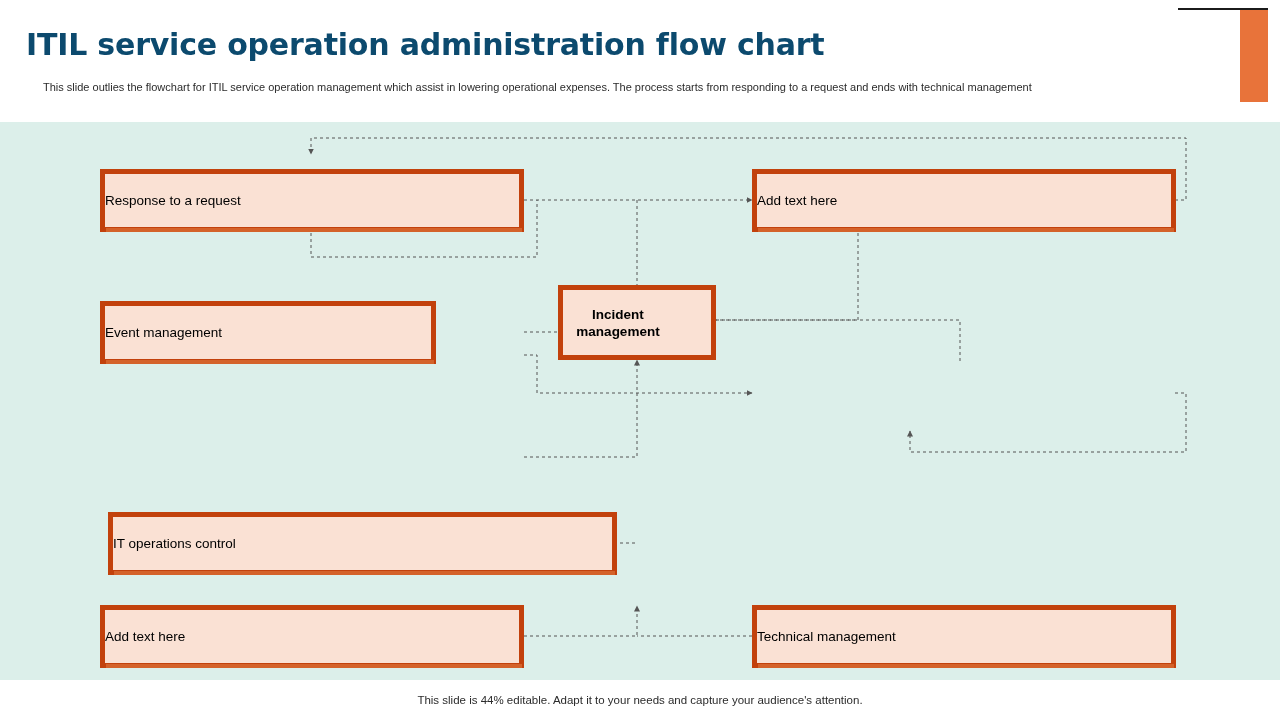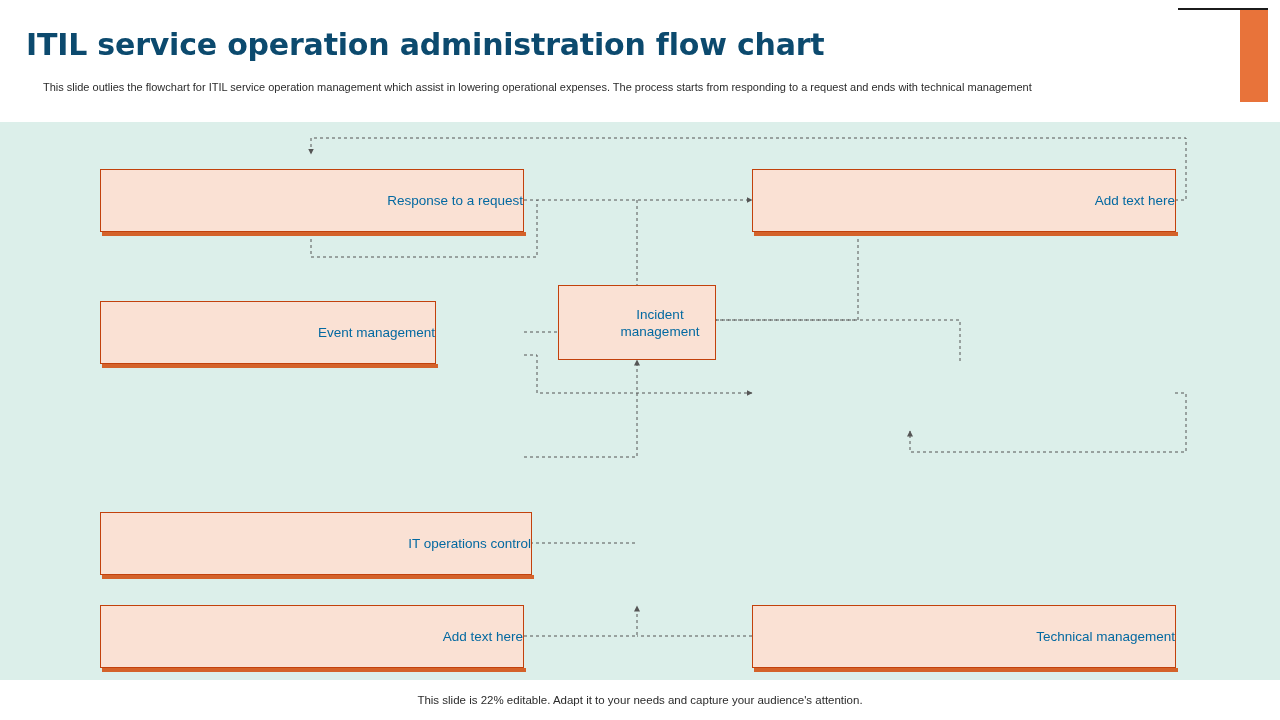--- a/index.html
+++ b/index.html
@@ -69,40 +69,40 @@
     left: 0;
     top: 122px;
     width: 1280px;
     height: 558px;
     background: #dcefea;
   }
   
   .node {
     position: absolute;
     background: #fae1d4;
-    border: 1px solid #c2410c;
+    border: 5px solid #c2410c;
     box-sizing: border-box;
     display: flex;
     align-items: center;
-    justify-content: flex-end;
+    justify-content: flex-start;
     text-align: center;
     font-size: 13.5px;
-    color: #0369a1;
+    color: #000000;
     line-height: 17px;
   }
   .node .shadow {
     position: absolute;
     left: 1px;
     right: -3px;
     bottom: -5px;
     height: 4px;
     background: #d4622a;
   }
   .node.bold {
-    font-weight: normal;
+    font-weight: bold;
   }
   
   .footer {
     position: absolute;
     left: 0;
     top: 680px;
     width: 1280px;
     height: 40px;
     background: #ffffff;
     display: flex;
@@ -184,33 +184,33 @@
     <div class="node" style="left:100px; top:179px; width:336px; height:63px;">
       <span>Event management</span>
       <span class="shadow"></span>
     </div>
     <div class="node bold" style="left:558px; top:163px; width:158px; height:75px;">
       <span style="max-width:110px;">Incident management</span>
 
     </div>
 
 
-    <div class="node" style="left:100px; top:390px; width:432px; height:63px;padding-left:13px;">
+    <div class="node" style="left:108px; top:390px; width:509px; height:63px;">
       <span>IT operations control</span>
       <span class="shadow"></span>
     </div>
 
     <div class="node" style="left:100px; top:483px; width:424px; height:63px;">
       <span>Add text here</span>
       <span class="shadow"></span>
     </div>
     <div class="node" style="left:752px; top:483px; width:424px; height:63px;">
       <span>Technical management</span>
       <span class="shadow"></span>
     </div>
 
   </div>
 
   <div class="footer">
-    <div class="footer-text">This slide is 22% editable. Adapt it to your needs and capture your audience's attention.</div>
+    <div class="footer-text">This slide is 44% editable. Adapt it to your needs and capture your audience's attention.</div>
   </div>
 
 </div>
 
 </body></html>

